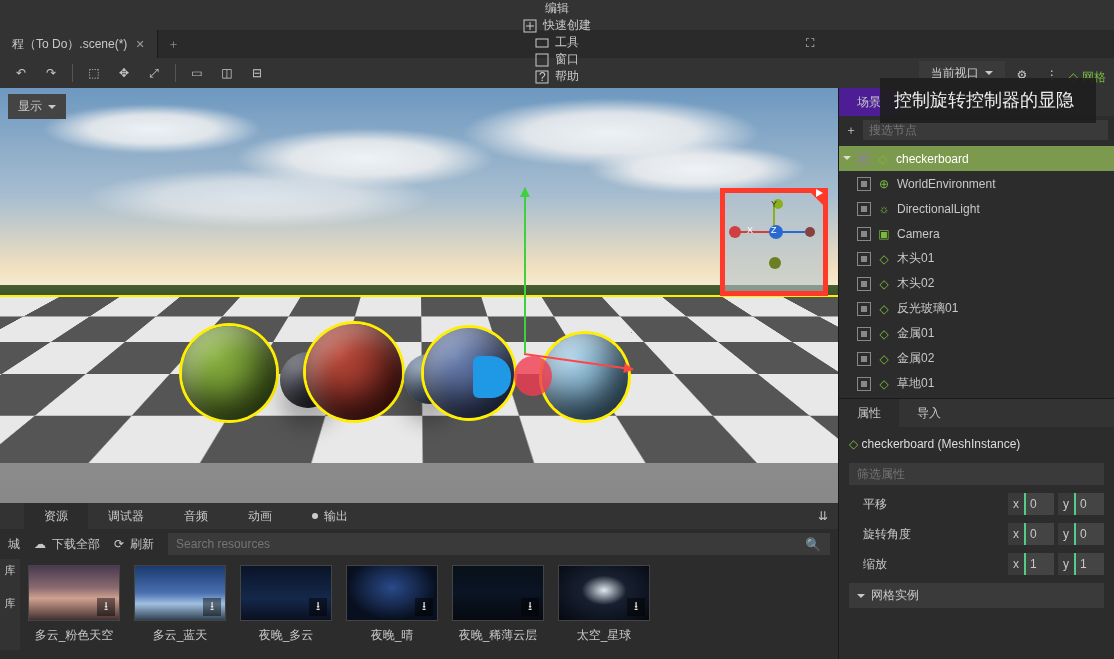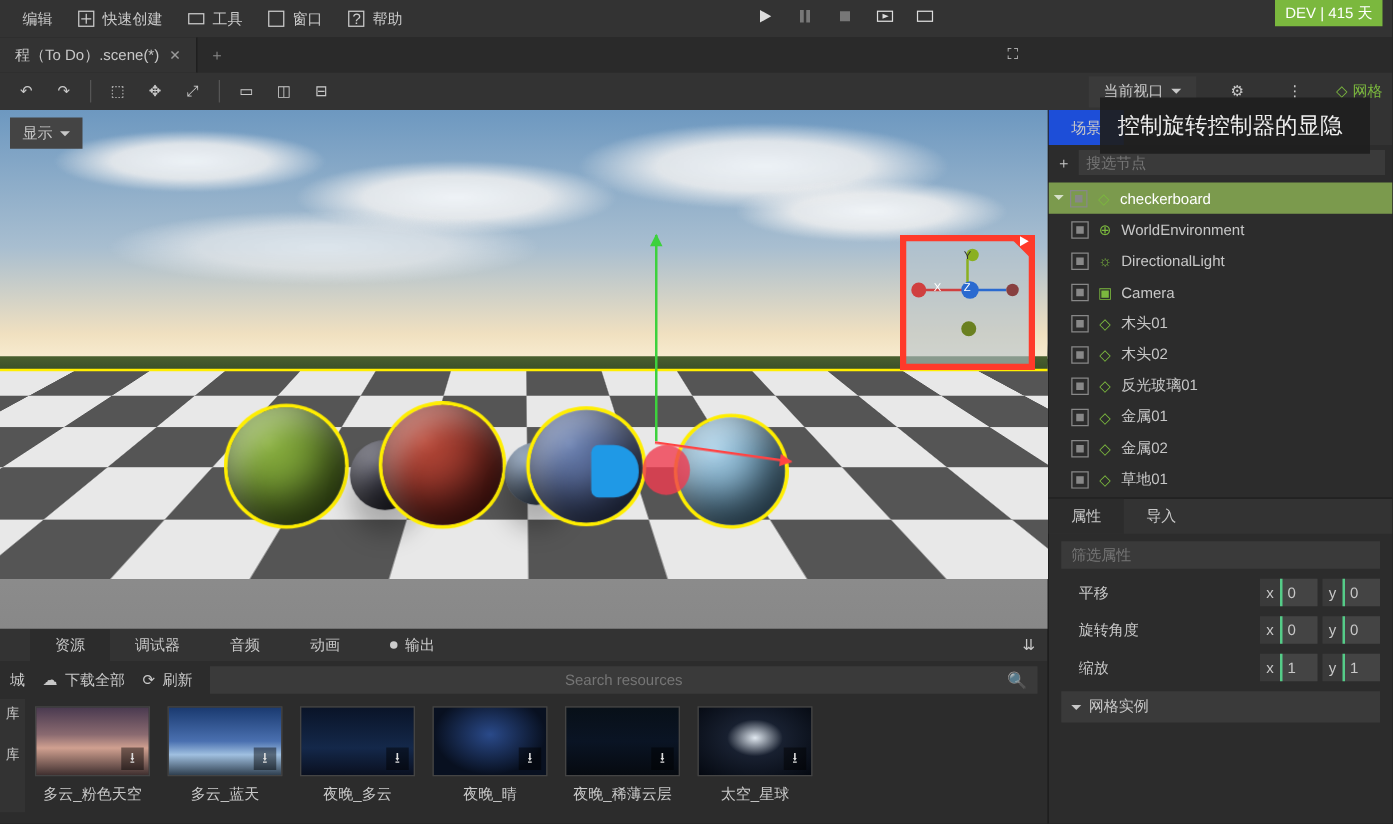--- a/index.html
+++ b/index.html
@@ -1,36 +1,36 @@
 <!DOCTYPE html>
 <html><head>
 <meta charset="utf-8">
 <style>
 * { margin:0; padding:0; box-sizing:border-box; font-family: "Microsoft YaHei", "PingFang SC", sans-serif; font-size:12px; }
 body { background:#242424; color:#c8c8c8; overflow:hidden; width:1114px; height:659px; position:relative; }
 
 
-.menubar { height:30px; background:#333; display:flex; align-items:flex-start; padding:0 8px; }
+.menubar { height:30px; background:#333; display:flex; align-items:center; padding:0 8px;flex-direction:column; }
 .menubar .menu-item { padding:0 10px; height:30px; display:flex; align-items:center; gap:6px; cursor:pointer; }
 .menubar .spacer { flex:1; }
 .play-controls { display:flex; gap:6px; }
 .play-controls .btn { width:26px; height:26px; display:flex; align-items:center; justify-content:center; cursor:pointer; }
 .dev-tag { margin-left:auto; padding:2px 8px; background:#7bb83e; color:#fff; font-weight:500; }
 
 
 .tab-strip { height:28px; background:#2a2a2a; display:flex; align-items:center; }
 .tab { padding:0 12px; height:28px; display:flex; align-items:center; gap:8px; background:#333; border-right:1px solid #1a1a1a; }
 .tab .close { opacity:.7; font-size:11px; cursor:pointer; }
 .tab-add { padding:0 10px; cursor:pointer; opacity:.6; }
 
 
 .toolbar { height:30px; background:#333; display:flex; align-items:center; padding:0 8px; gap:4px; }
 .toolbar .sep { width:1px; height:18px; background:#555; margin:0 4px; }
 .toolbar .tb-btn { width:26px; height:22px; display:flex; align-items:center; justify-content:center; cursor:pointer; }
-.toolbar-right { margin-left:auto; display:flex; align-items:center; gap:20px; }
+.toolbar-right { margin-left:auto; display:flex; align-items:flex-end; gap:4px; }
 .viewport-sel { background:#3a3a3a; padding:4px 12px; display:flex; align-items:center; gap:6px; cursor:pointer; }
 .grid-toggle { display:flex; align-items:center; gap:4px; color:#7bb83e; }
 
 
 .main { display:flex; height:calc(100% - 88px); }
 .viewport-col { flex:1; display:flex; flex-direction:column; min-width:0; }
 .viewport { flex:1; position:relative; background:linear-gradient(to bottom, #7da5c8 0%, #b8c4ce 28%, #e8d8b8 42%, #f5e8d0 45%, #3d5030 48%, #5a7040 49%, #999 50%, #888 100%); overflow:hidden; }
 
 
 .sky { position:absolute; inset:0 0 52% 0; background:linear-gradient(to bottom,#6d98c0 0%,#a8bed0 55%,#f0e0c0 90%,#f8ecd0 100%); }
@@ -67,21 +67,21 @@
 
 .viewcube-box { position:absolute; top:100px; right:10px; width:108px; height:108px; border:5px solid #ff3a2a; background:rgba(180,195,205,.6); }
 .viewcube-box .flag { position:absolute; top:-5px; right:-5px; width:0; height:0; border:11px solid transparent; border-top-color:#ff3a2a; border-right-color:#ff3a2a; }
 .viewcube-box .flag::after{content:"";position:absolute;top:-10px;left:-1px;border:4px solid transparent;border-left:7px solid #fff;}
 .vc-axis { position:absolute; }
 
 
 .right-panel { width:276px; background:#2c2c2c; display:flex; flex-direction:column; border-left:1px solid #1a1a1a; }
 .panel-tabs { display:flex; height:28px; background:#333; }
 .panel-tabs .ptab { padding:0 18px; display:flex; align-items:center; cursor:pointer; }
-.panel-tabs .ptab.active { background:#1d4ed8; }
+.panel-tabs .ptab.active { background:#4c1d95; }
 .tree-toolbar { height:28px; display:flex; align-items:center; padding:0 6px; gap:6px; background:#2c2c2c; }
 .tree-filter { flex:1; height:20px; background:#3a3a3a; border:none; color:#aaa; padding:0 6px; }
 
 .tree-list { background:#2c2c2c; padding:2px 0; }
 .tree-row { display:flex; align-items:center; height:25px; padding:0 4px; gap:5px; cursor:pointer; }
 .tree-row.indent1 { padding-left:18px; }
 .tree-row.selected { background:#7b9a4d; color:#fff; }
 .vis-box { width:14px; height:14px; border:1px solid #888; position:relative; }
 .vis-box::after { content:""; position:absolute; inset:3px; background:#888; }
 .node-ico { width:16px; text-align:center; font-size:12px; color:#7bb83e; }
@@ -107,21 +107,21 @@
 
 .bottom-dock { height:156px; background:#2c2c2c; display:flex; flex-direction:column; }
 .dock-tabs { display:flex; height:26px; background:#333; align-items:center;padding-left:24px; }
 .dock-tabs .dtab { padding:0 20px; height:26px; display:flex; align-items:center; cursor:pointer; }
 .dock-tabs .dtab.active { background:#2c2c2c; }
 .dock-tabs .dtab .dot { width:6px; height:6px; border-radius:50%; background:#ccc; margin-right:6px; }
 .dock-tabs .collapse { margin-left:auto; padding:0 10px; cursor:pointer; }
 
 .res-bar { display:flex; align-items:center; height:30px; gap:14px; padding:0 8px; background:#2c2c2c; }
 .res-bar .rb-item { display:flex; align-items:center; gap:6px; cursor:pointer; }
-.res-search { flex:1; height:22px; background:#3a3a3a; border:none; padding:0 8px; color:#f0abfc;text-align:center; }
+.res-search { flex:1; height:22px; background:#3a3a3a; border:none; padding:0 8px; color:#f0abfc; }
 .res-search-wrap { flex:1; position:relative; display:flex; }
 .res-search-wrap .mag { position:absolute; right:8px; top:4px; font-size:13px; opacity:.7; }
 
 .res-row { display:flex; overflow:hidden; }
 .res-side { width:20px; background:#333; display:flex; flex-direction:column; align-items:center; padding-top:4px; gap:18px; }
 .res-side .side-lbl { writing-mode:horizontal-tb; font-size:11px; }
 .res-items { flex:1; display:flex; padding:6px 8px; gap:14px; }
 .res-item { width:92px; display:flex; flex-direction:column; align-items:center; gap:6px; position:relative; }
 .res-thumb { width:92px; height:56px; background:#222; position:relative; overflow:hidden; border:1px solid #444; }
 .res-dl { position:absolute; right:4px; bottom:4px; width:18px; height:18px; background:rgba(0,0,0,.45); color:#ddd; display:flex; align-items:center; justify-content:center; font-size:12px; }
@@ -441,20 +441,23 @@
     <div class="divider"></div>
     <div class="prop-tabs">
       <div class="ptab active">
           <span>属性</span>
         </div>
       <div class="ptab">
           <span>导入</span>
         </div>
     </div>
     <div class="prop-body">
+      <div class="prop-header">
+        <span style="color:#7bb83e;">◇ </span><span>checkerboard (MeshInstance)</span>
+      </div>
       <input class="prop-filter" placeholder="筛选属性" style="">
 
       <div class="prop-row">
         <div class="lbl">平移</div>
         <div class="xy">
           <div class="num-cell">
               <div class="ax">x</div>
               <div class="val">0</div>
             </div>
           <div class="num-cell">

